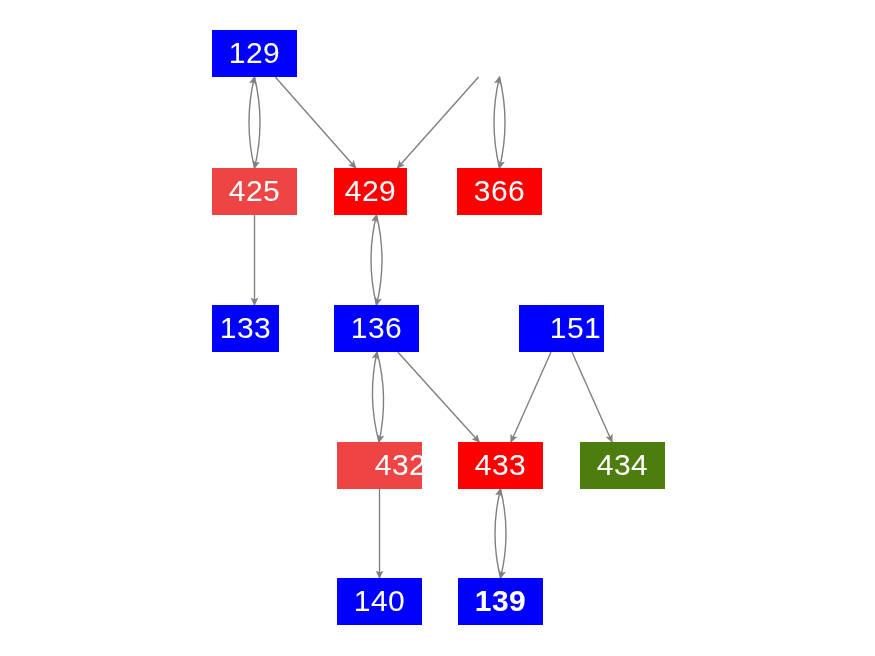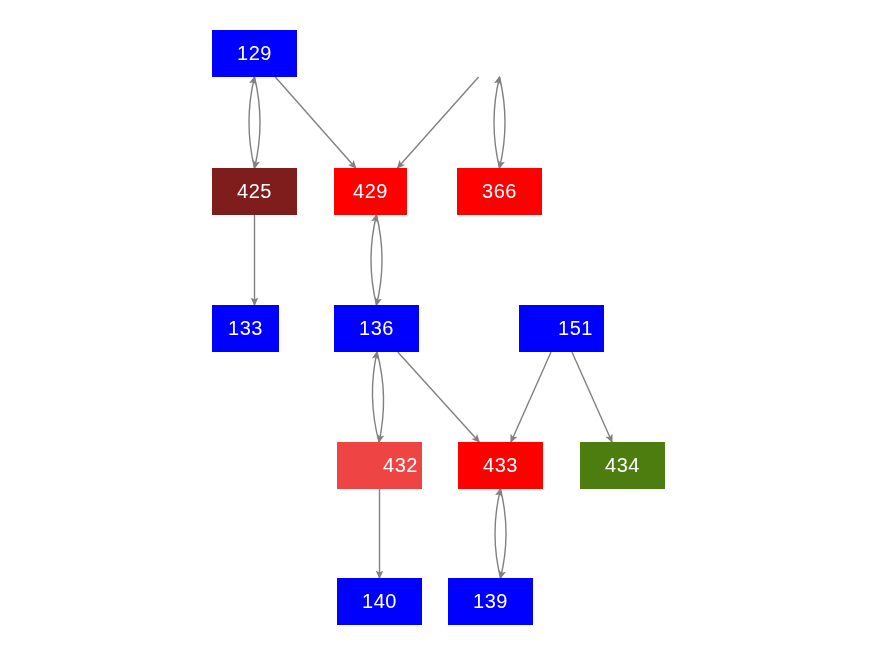--- a/index.html
+++ b/index.html
@@ -34,21 +34,21 @@
     width: 875px;
     height: 656px;
   }
   .graph-node {
     position: absolute;
     box-sizing: border-box;
     display: flex;
     align-items: center;
     justify-content: center;
     color: #ffffff;
-    font-size: 20px;
+    font-size: 30px;
     font-family: "Liberation Sans", sans-serif;
     line-height: 1;
     letter-spacing: 0.5px;
     user-select: none;
   }
   .node-label {
     display: block;
     transform: translateY(-1px);
   }
 </style>
@@ -77,21 +77,21 @@
       <path d="M 551.04 352.00 L 510.96 442.00" fill="none" stroke="#808080" stroke-width="1.4" marker-end="url(#arrowhead)"></path>
       <path d="M 571.96 352.00 L 612.04 442.00" fill="none" stroke="#808080" stroke-width="1.4" marker-end="url(#arrowhead)"></path>
       <path d="M 379.50 489.00 L 379.50 578.00" fill="none" stroke="#808080" stroke-width="1.4" marker-end="url(#arrowhead)"></path>
       <path d="M 500.50 489.00 Q 511.50 533.50 500.50 578.00" fill="none" stroke="#808080" stroke-width="1.4" marker-end="url(#arrowhead)"></path>
       <path d="M 500.50 578.00 Q 489.50 533.50 500.50 489.00" fill="none" stroke="#808080" stroke-width="1.4" marker-end="url(#arrowhead)"></path>
     </svg>
   <div id="node-layer">
       <div class="graph-node" style="left: 212px; top: 30px; width: 85px; height: 47px; background: rgb(0, 0, 255);">
         <span class="node-label">129</span>
       </div>
-      <div class="graph-node" style="left: 212px; top: 168px; width: 85px; height: 47px; background: #7f1d1d;">
+      <div class="graph-node" style="left: 212px; top: 168px; width: 85px; height: 47px; background: #ef4444;">
         <span class="node-label">425</span>
       </div>
       <div class="graph-node" style="left: 334px; top: 168px; width: 73px; height: 47px; background: rgb(255, 0, 0);">
         <span class="node-label">429</span>
       </div>
       <div class="graph-node" style="left: 457px; top: 168px; width: 85px; height: 47px; background: rgb(255, 0, 0);">
         <span class="node-label">366</span>
       </div>
       <div class="graph-node" style="left: 212px; top: 305px; width: 67px; height: 47px; background: rgb(0, 0, 255);">
         <span class="node-label">133</span>
@@ -107,17 +107,17 @@
       </div>
       <div class="graph-node" style="left: 458px; top: 442px; width: 85px; height: 47px; background: rgb(255, 0, 0);">
         <span class="node-label">433</span>
       </div>
       <div class="graph-node" style="left: 580px; top: 442px; width: 85px; height: 47px; background: #4d7c0f;">
         <span class="node-label">434</span>
       </div>
       <div class="graph-node" style="left: 337px; top: 578px; width: 85px; height: 47px; background: rgb(0, 0, 255);">
         <span class="node-label">140</span>
       </div>
-      <div class="graph-node" style="left: 448px; top: 578px; width: 85px; height: 47px; background: rgb(0, 0, 255);">
+      <div class="graph-node" style="left: 458px; top: 578px; width: 85px; height: 47px; background: rgb(0, 0, 255); font-weight: bold;">
         <span class="node-label">139</span>
       </div>
     </div>
 </div>
 
 </body></html>

